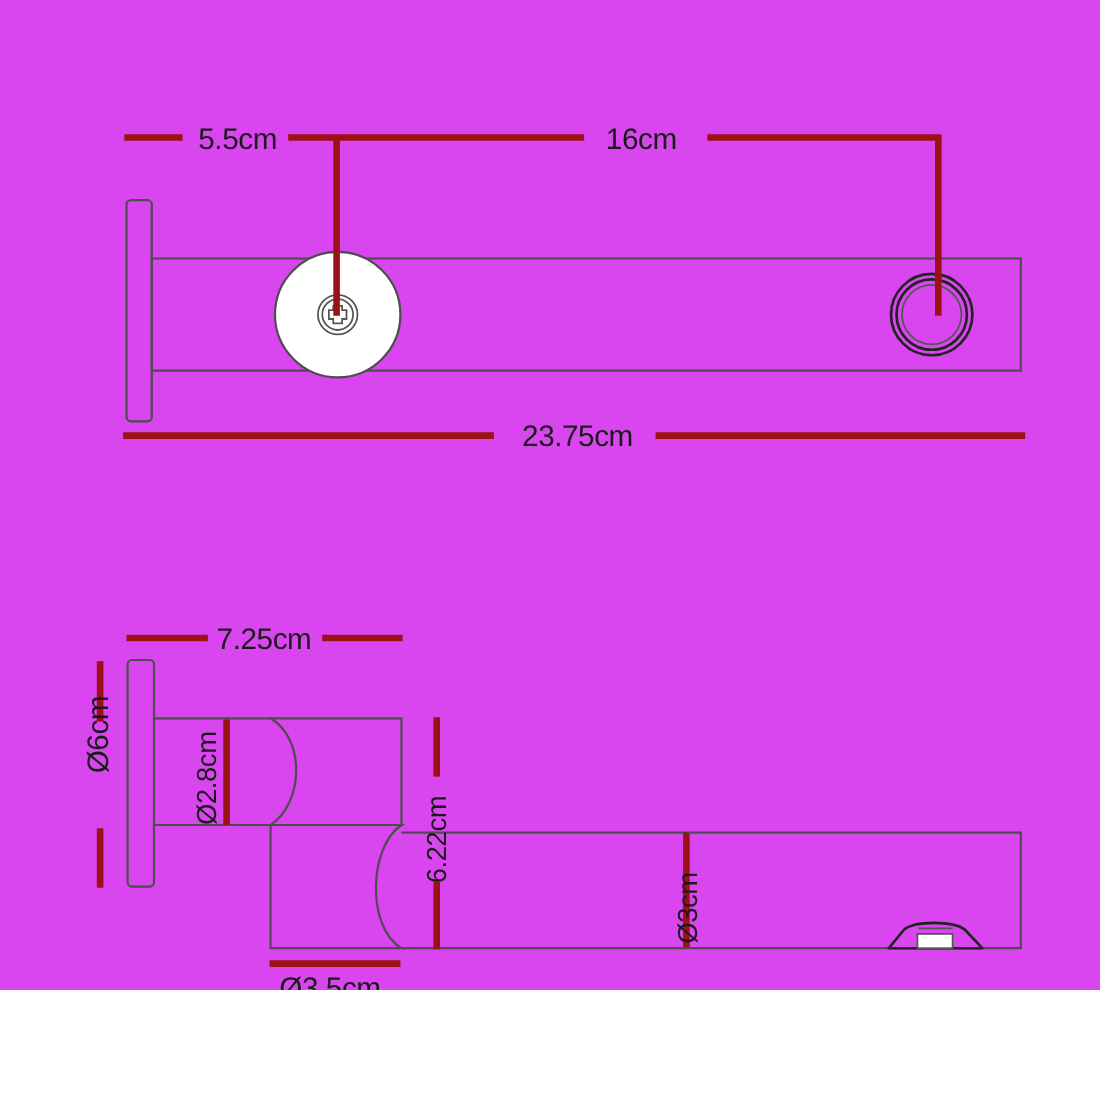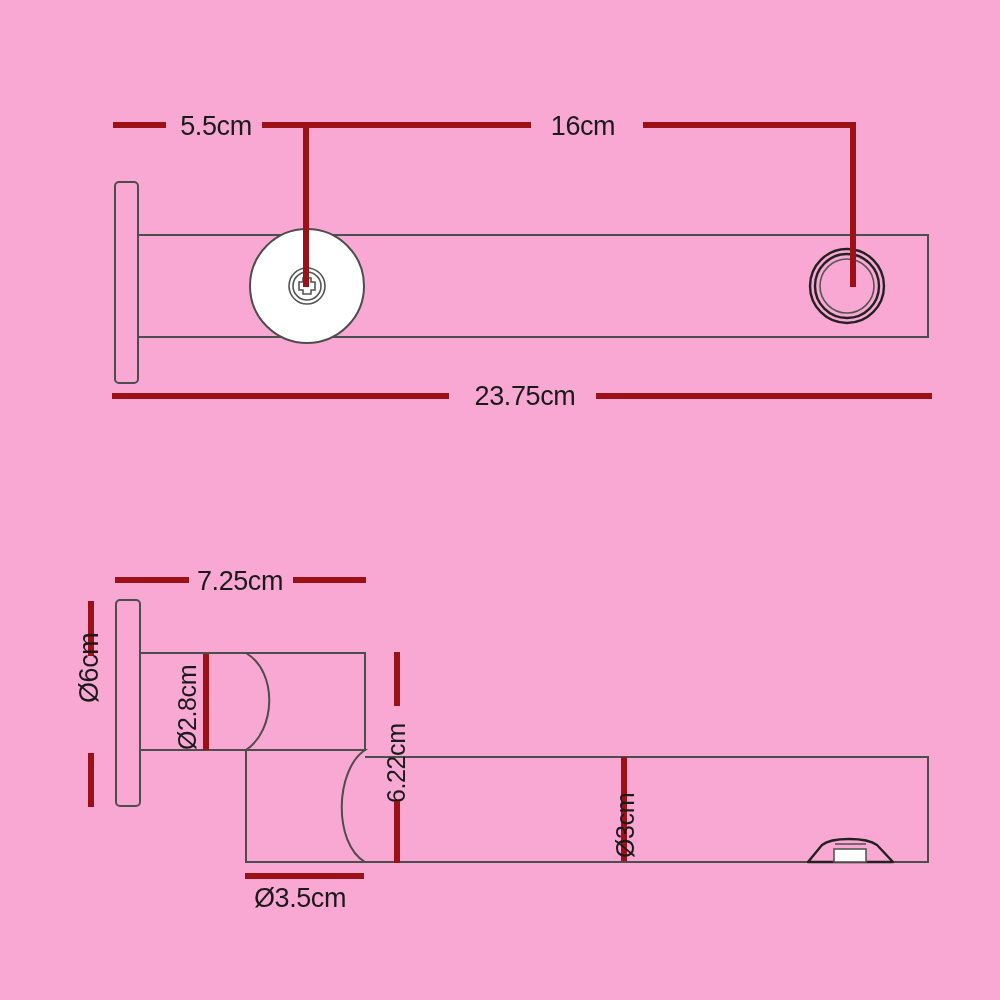--- a/index.html
+++ b/index.html
@@ -8,22 +8,22 @@
     padding: 0;
     background: #ffffff;
   }
   body {
     font-family: "Liberation Sans", sans-serif;
     -webkit-font-smoothing: antialiased;
   }
   #stage {
     position: relative;
     width: 1000px;
-    height: 1000px;
-    background: #f9a8d4;
+    height: 900px;
+    background: #d946ef;
     overflow: hidden;
   }
   #drawing {
     position: absolute;
     left: 0;
     top: 0;
     width: 1000px;
     height: 1000px;
   }
   .dim-text {

